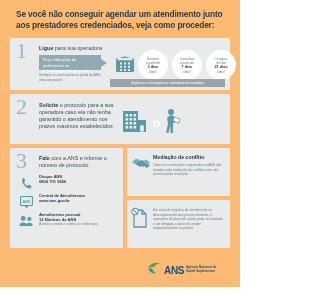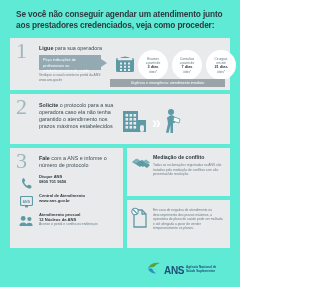--- a/index.html
+++ b/index.html
@@ -13,21 +13,21 @@
     overflow: hidden;
     font-family: "Liberation Sans", sans-serif;
     color: #3a4a52;
     position: relative;
   }
 
   .page {
     width: 240px;
     height: 287px;
     position: relative;
-    background: #5eead4;
+    background: #fdba74;
     box-sizing: border-box;
   }
 
   
   .header {
     padding: 9px 16px 0 16px;
   }
   .header-title {
     font-size: 8.3px;
     line-height: 11.2px;

